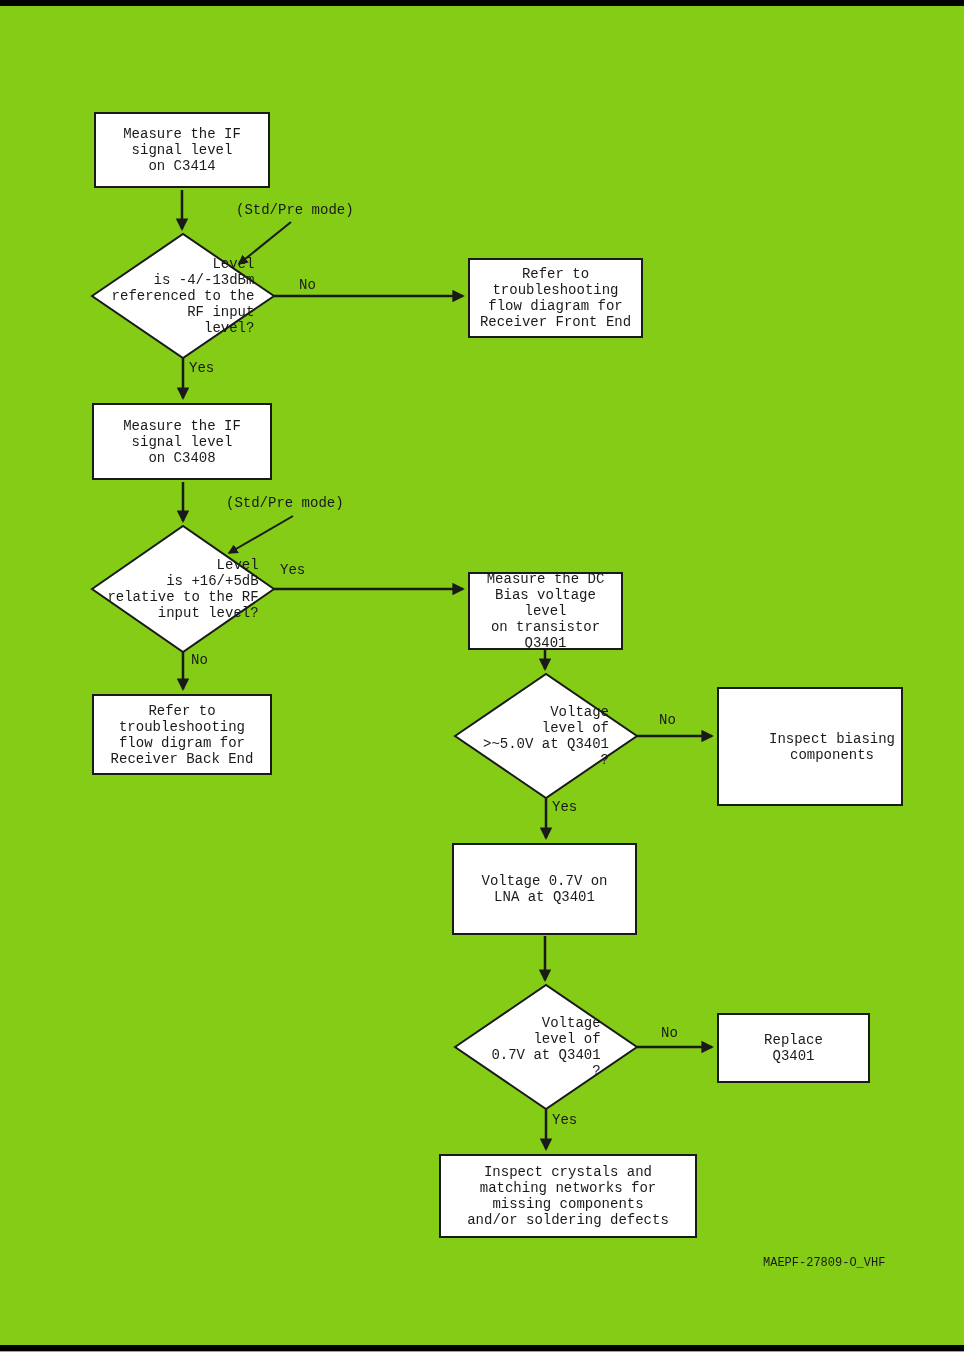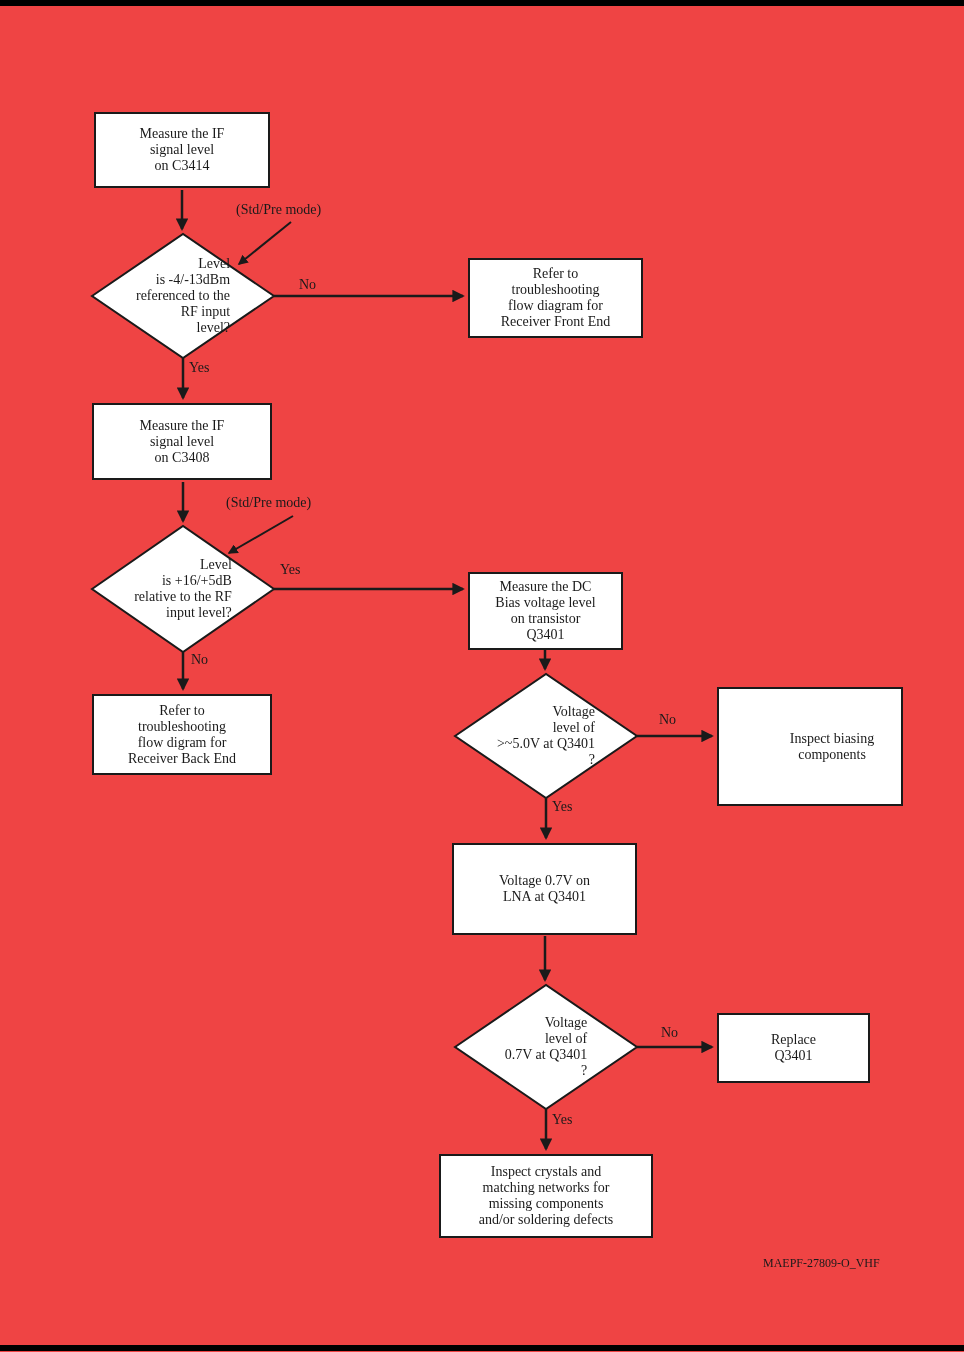--- a/index.html
+++ b/index.html
@@ -1,21 +1,21 @@
 <!DOCTYPE html>
 <html><head>
 <meta charset="utf-8">
 <style>
   html, body { margin: 0; padding: 0; background: #ffffff; }
   #page {
     position: relative;
     width: 964px;
     height: 1352px;
-    background: #ef4444;
-    font-family: Liberation Serif, serif;
+    background: #84cc16;
+    font-family: Liberation Mono, monospace;
     color: #1a1a1a;
     overflow: hidden;
   }
   .bar {
     position: absolute;
     left: 0;
     width: 964px;
     height: 6px;
     background: #000000;
   }
@@ -122,21 +122,21 @@
   <div class="node-box" style="left:468px; top:552px; width:155px; height:78px;margin-top:20px;">Measure the DC
 Bias voltage level
 on transistor
 Q3401</div>
   <div class="node-box" style="left:717px; top:687px; width:186px; height:119px;padding-left:44px;">Inspect biasing
 components</div>
   <div class="node-box" style="left:452px; top:843px; width:185px; height:92px;">Voltage 0.7V on
 LNA at Q3401</div>
   <div class="node-box" style="left:717px; top:1013px; width:153px; height:70px;">Replace
 Q3401</div>
-  <div class="node-box" style="left:439px; top:1154px; width:214px; height:84px;">Inspect crystals and
+  <div class="node-box" style="left:439px; top:1154px; width:258px; height:84px;">Inspect crystals and
 matching networks for
 missing components
 and/or soldering defects</div>
 
   <div class="diamond-label" style="left:98px; top:240px; width:170px; height:112px;">Level
 is -4/-13dBm
 referenced to the
 RF input
 level?</div>
   <div class="diamond-label" style="left:98px; top:533px; width:170px; height:112px;">Level

